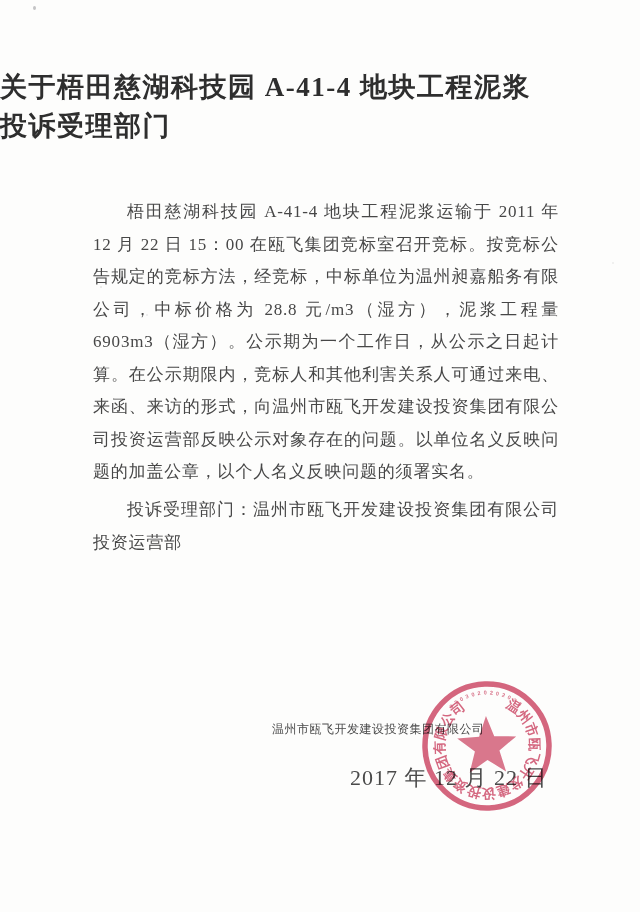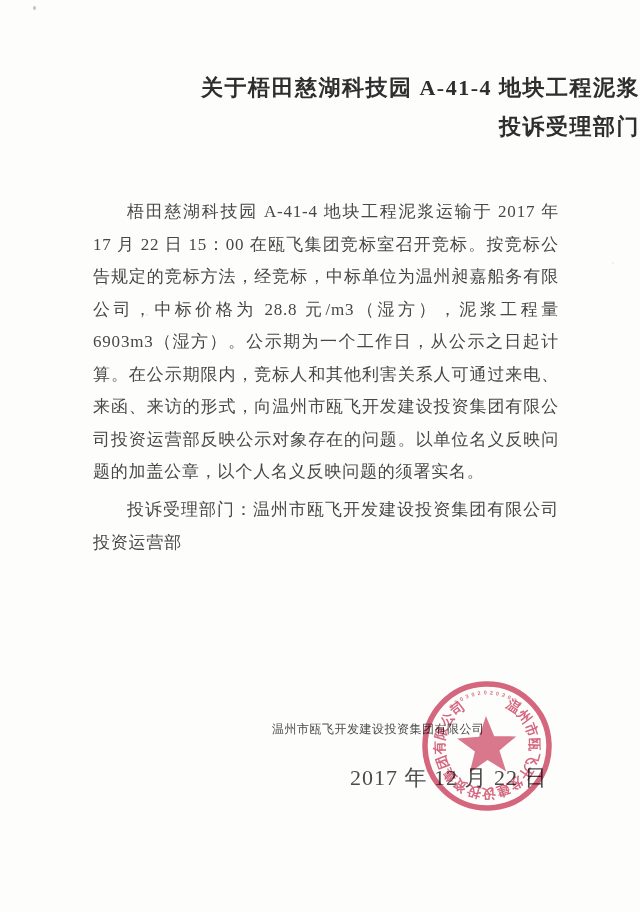--- a/index.html
+++ b/index.html
@@ -13,23 +13,23 @@
     overflow:hidden;
     color:#3f3f3f;
   }
 
   
   .speck { position:absolute; border-radius:50%; background:rgba(90,90,95,.35); }
 
   .doc-title {
     position:absolute;
     top:68px; left:0; width:640px;
-    text-align:right;
+    text-align:left;
     font-weight:bold;
-    font-size:22px;
+    font-size:27px;
     line-height:39px;
     letter-spacing:1.5px;
     color:#2e2e2e;
   }
 
   .para {
     position:absolute;
     left:93px; width:466px;
     font-size:17px;
     line-height:32.5px;
@@ -82,21 +82,21 @@
   <span class="speck" style="left:33px;top:6px;width:3px;height:4px;"></span>
   <span class="speck" style="left:100px;top:286px;width:2px;height:2px;opacity:.4;"></span>
   <span class="speck" style="left:146px;top:314px;width:2px;height:2px;opacity:.35;"></span>
   <span class="speck" style="left:612px;top:262px;width:2px;height:2px;opacity:.3;"></span>
 
   <div class="doc-title">
     <div>关于梧田慈湖科技园 A-41-4 地块工程泥浆</div>
     <div>投诉受理部门</div>
   </div>
 
-  <div class="para indent body-para">梧田慈湖科技园 A-41-4 地块工程泥浆运输于 2017 年 17 月 22 日 15：00 在瓯飞集团竞标室召开竞标。按竞标公告规定的竞标方法，经竞标，中标单位为温州昶嘉船务有限公司，中标价格为 28.8 元/m3（湿方），泥浆工程量 6903m3（湿方）。公示期为一个工作日，从公示之日起计算。在公示期限内，竞标人和其他利害关系人可通过来电、来函、来访的形式，向温州市瓯飞开发建设投资集团有限公司投资运营部反映公示对象存在的问题。以单位名义反映问题的加盖公章，以个人名义反映问题的须署实名。</div>
+  <div class="para indent body-para">梧田慈湖科技园 A-41-4 地块工程泥浆运输于 2011 年 12 月 22 日 15：00 在瓯飞集团竞标室召开竞标。按竞标公告规定的竞标方法，经竞标，中标单位为温州昶嘉船务有限公司，中标价格为 28.8 元/m3（湿方），泥浆工程量 6903m3（湿方）。公示期为一个工作日，从公示之日起计算。在公示期限内，竞标人和其他利害关系人可通过来电、来函、来访的形式，向温州市瓯飞开发建设投资集团有限公司投资运营部反映公示对象存在的问题。以单位名义反映问题的加盖公章，以个人名义反映问题的须署实名。</div>
 
   <div class="para indent complaint">投诉受理部门：温州市瓯飞开发建设投资集团有限公司投资运营部</div>
 
 
   <div class="signature-line">温州市瓯飞开发建设投资集团有限公司</div>
 
   <div class="date-line">2017 年 12 月 22 日</div>
 
   <div class="seal">
     <svg viewBox="0 0 136 136" xmlns="http://www.w3.org/2000/svg">

